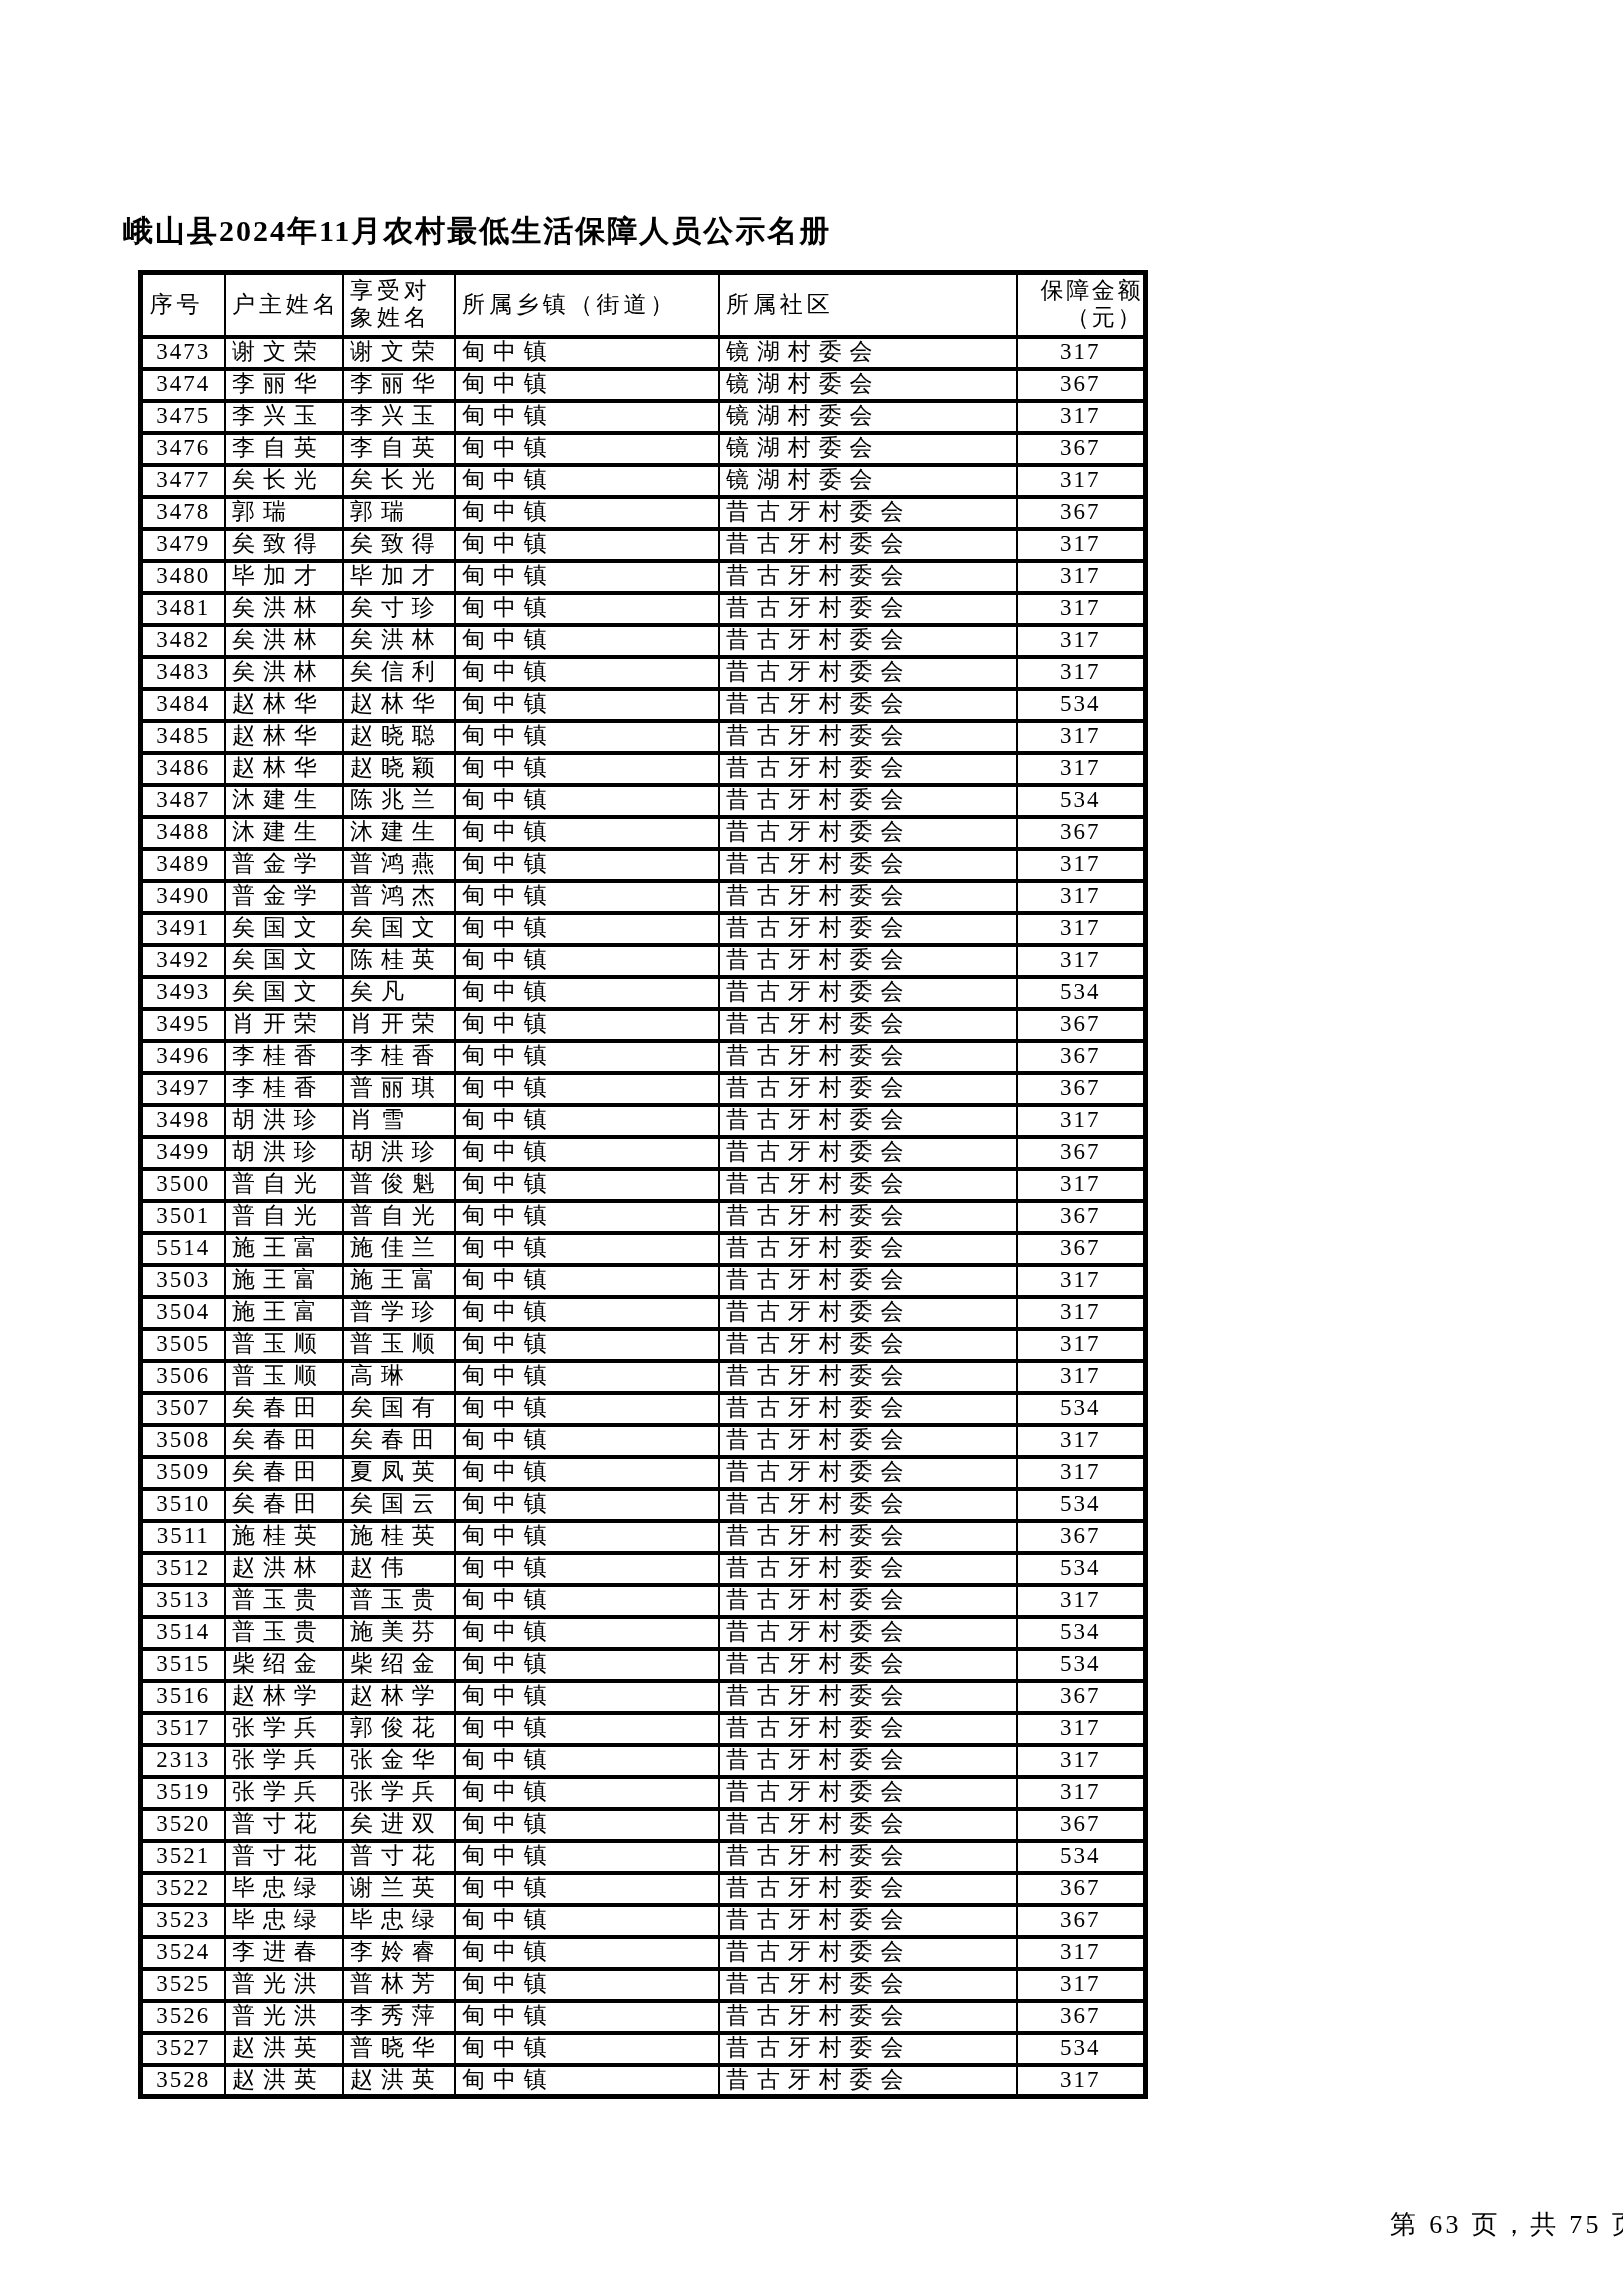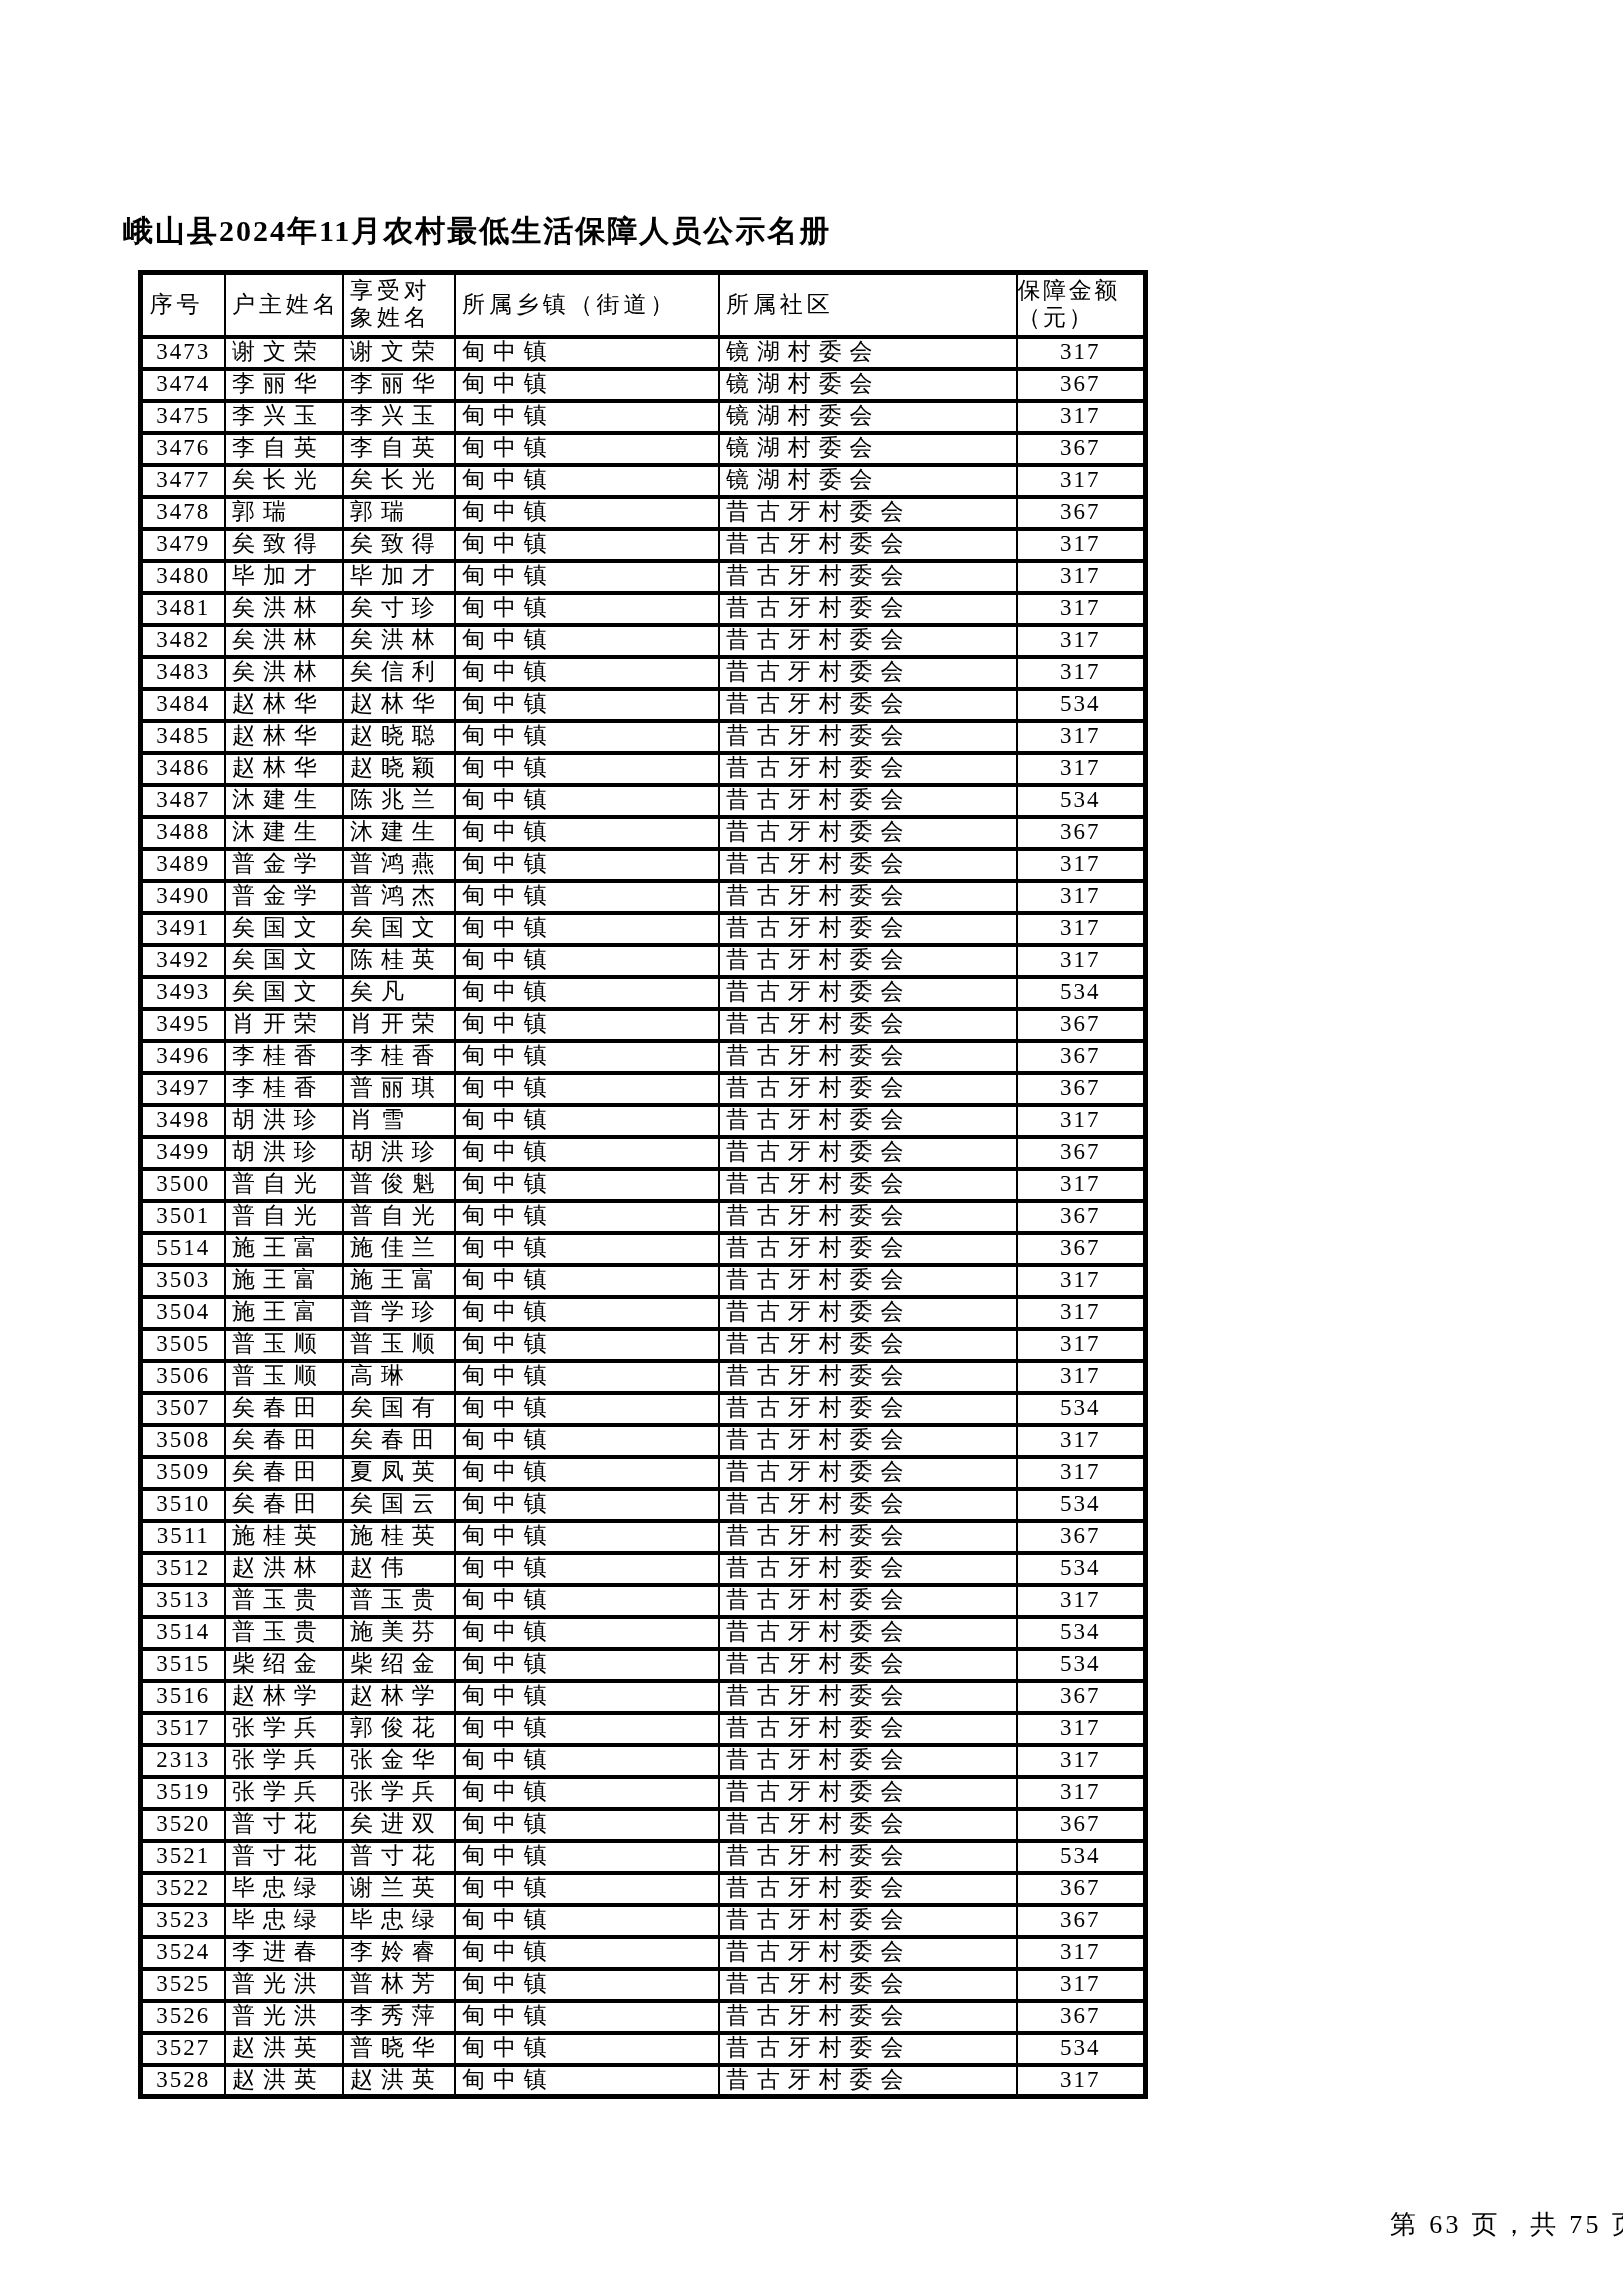--- a/index.html
+++ b/index.html
@@ -66,21 +66,21 @@
     text-align: center;
     letter-spacing: 2px;
   }
   #roster th.hdr {
     text-align: left;
     padding-left: 6.5px !important;
     letter-spacing: 3.9px;
     white-space: pre-line;
   }
   #roster th.hdr-center {
-    text-align: left;
+    text-align: right;
     letter-spacing: 2.6px;
     white-space: pre-line;
   }
   #page-footer {
     position: absolute;
     left: 0;
     top: 2207px;
     width: 1623px;
     text-align: right;
     font-size: 26px;

